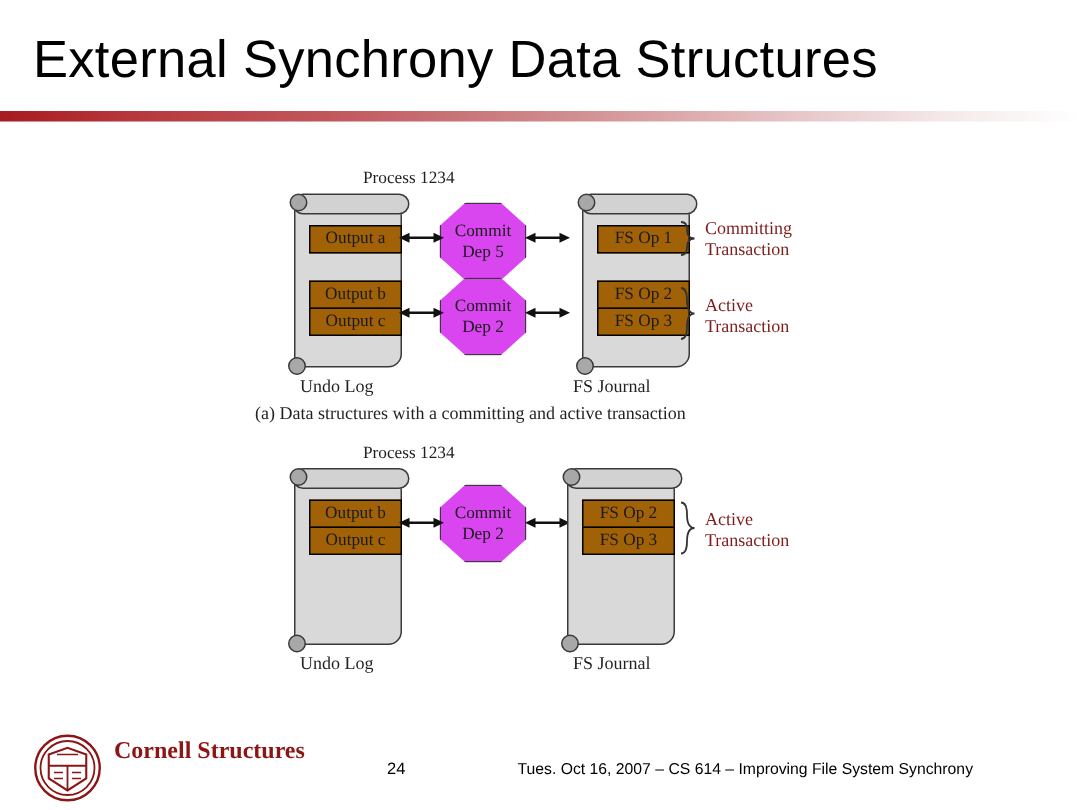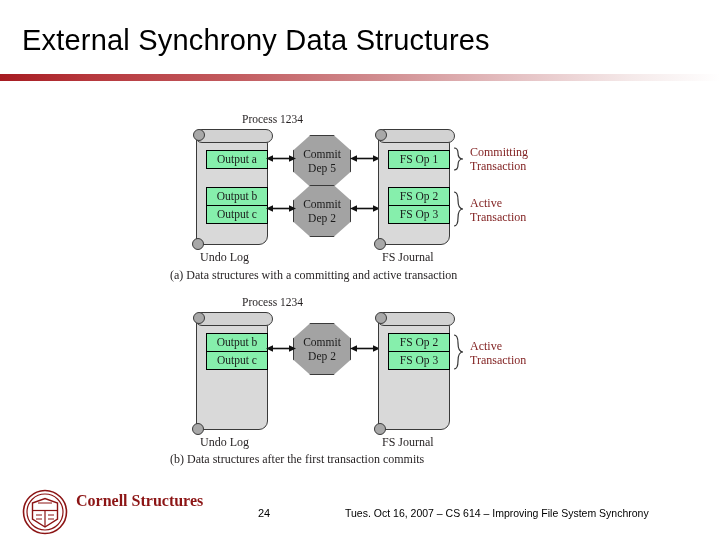--- a/index.html
+++ b/index.html
@@ -16,21 +16,21 @@
     -webkit-font-smoothing: none;
   }
 
   
   #slide-title {
     position: absolute;
     left: 22px;
     top: 22px;
     width: 660px;
     font-family: "Liberation Sans", sans-serif;
-    font-size: 29px;
+    font-size: 35px;
     font-weight: normal;
     color: #000000;
     letter-spacing: 0.2px;
     line-height: 36px;
     white-space: nowrap;
   }
 
   #title-rule {
     position: absolute;
     left: 0px;
@@ -102,21 +102,21 @@
     background: #a8a8a8;
     box-sizing: border-box;
   }
   .scroll-curl.top { left: -4px; top: -7px; }
   .scroll-curl.bottom { left: -5px; bottom: -6px; }
 
   
   .slot {
     position: absolute;
     left: 9px;
-    background: #86efac;
+    background: #a16207;
     border: 1.6px solid #000000;
     box-sizing: border-box;
     font-family: "Liberation Serif", serif;
     font-size: 11.5px;
     color: #1a1a1a;
     text-align: center;
     line-height: 17px;
     white-space: nowrap;
   }
 
@@ -125,21 +125,21 @@
     position: absolute;
     font-family: "Liberation Serif", serif;
     font-size: 12px;
     color: #231f20;
     white-space: nowrap;
   }
 
   
   .octagon {
     position: absolute;
-    background: #a3a3a3;
+    background: #d946ef;
     border: 1.5px solid #3a3a3a;
     box-sizing: border-box;
     clip-path: polygon(30% 0%, 70% 0%, 100% 30%, 100% 70%,
                        70% 100%, 30% 100%, 0% 70%, 0% 30%);
     font-family: "Liberation Serif", serif;
     font-size: 11.5px;
     color: #1a1a1a;
     display: flex;
     flex-direction: column;
     align-items: center;
@@ -264,21 +264,21 @@
       <line x1="5" y1="4.5" x2="25" y2="4.5" stroke="#111" stroke-width="1.6"></line>
       <polygon points="0,4.5 7,1.2 7,7.8" fill="#111"></polygon>
       <polygon points="30,4.5 23,1.2 23,7.8" fill="#111"></polygon>
     </svg>
     <svg class="dbl-arrow" style="left:350px; top:109px; width:30px;" viewBox="0 0 30 9">
       <line x1="5" y1="4.5" x2="25" y2="4.5" stroke="#111" stroke-width="1.6"></line>
       <polygon points="0,4.5 7,1.2 7,7.8" fill="#111"></polygon>
       <polygon points="30,4.5 23,1.2 23,7.8" fill="#111"></polygon>
     </svg>
 
-    <div class="scroll" style="left:378px; top:40px; width:72px; height:110px;">
+    <div class="scroll" style="left:388px; top:40px; width:72px; height:110px;">
       <div class="scroll-roll-top" style="width:78px;"></div>
       <div class="scroll-curl top"></div>
       <div class="scroll-curl bottom"></div>
 
       <div class="slot" style="top:14px; width:62px; height:19px;">FS Op 1</div>
       <div class="slot" style="top:51px; width:62px; height:19px;">FS Op 2</div>
       <div class="slot" style="top:69px; width:62px; height:19px;">FS Op 3</div>
     </div>
 
     <div class="scroll-caption" style="left:382px; top:155px;">FS Journal</div>
@@ -345,21 +345,20 @@
     <div class="scroll-caption" style="left:382px; top:145px;">FS Journal</div>
 
     <svg style="position:absolute; left:452px; top:44px; width:14px; height:36px;" viewBox="0 0 14 36">
       <path d="M2,1 q4,0 4,8 q0,9 5,9 q-5,0 -5,9 q0,8 -4,8" fill="none" stroke="#333" stroke-width="1.2"></path>
     </svg>
     <div class="txn-label" style="left:470px; top:49px;">
       <div>Active</div>
       <div>Transaction</div>
     </div>
 
-    <div class="fig-caption" style="left:170px; top:162px;">(b) Data structures after the first transaction commits</div>
   </div>
 </div>
 
 <div id="footer">
 
   <svg id="cornell-logo-mark" viewBox="0 0 46 46">
     <circle cx="23" cy="23" r="21.5" fill="none" stroke="#8c1515" stroke-width="1.6"></circle>
     <circle cx="23" cy="23" r="18" fill="none" stroke="#8c1515" stroke-width="1.2"></circle>
     <path d="M10.5,14 L23,9.5 L35.5,14 L35.5,30 Q23,38 23,38 Q23,38 10.5,30 Z" fill="none" stroke="#8c1515" stroke-width="1.4"></path>
     <line x1="10.5" y1="21.5" x2="35.5" y2="21.5" stroke="#8c1515" stroke-width="1.2"></line>

